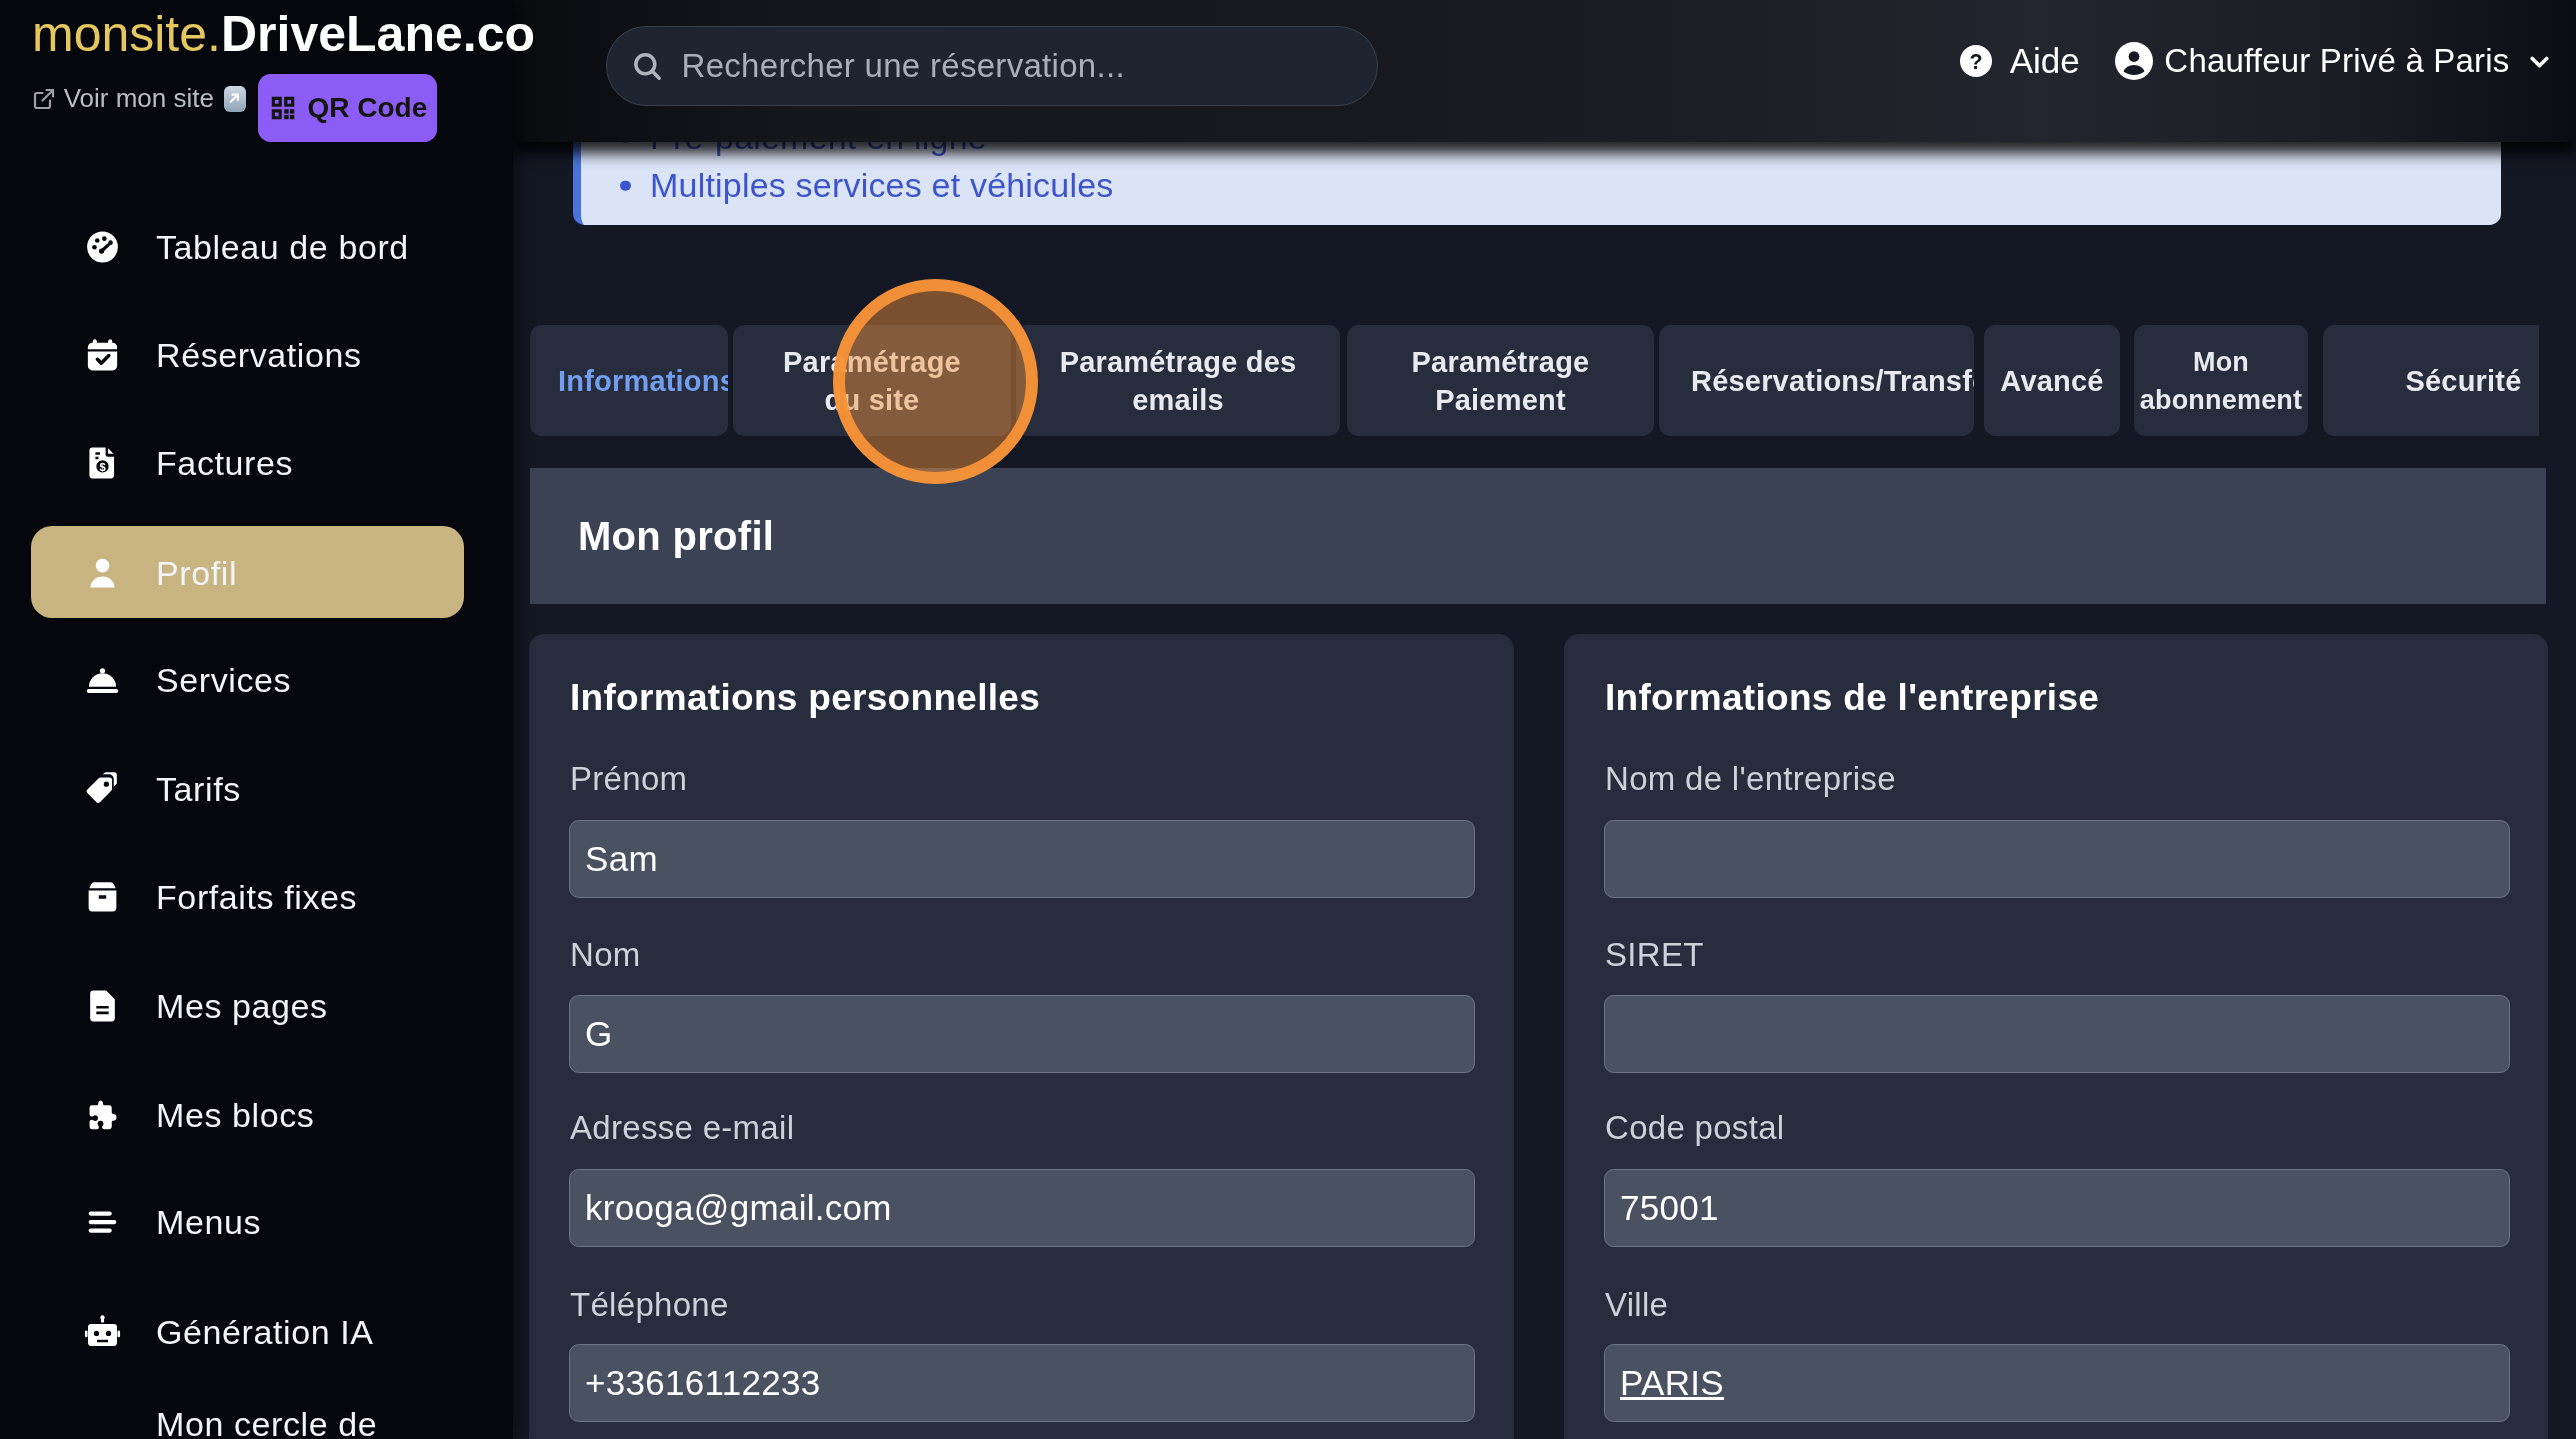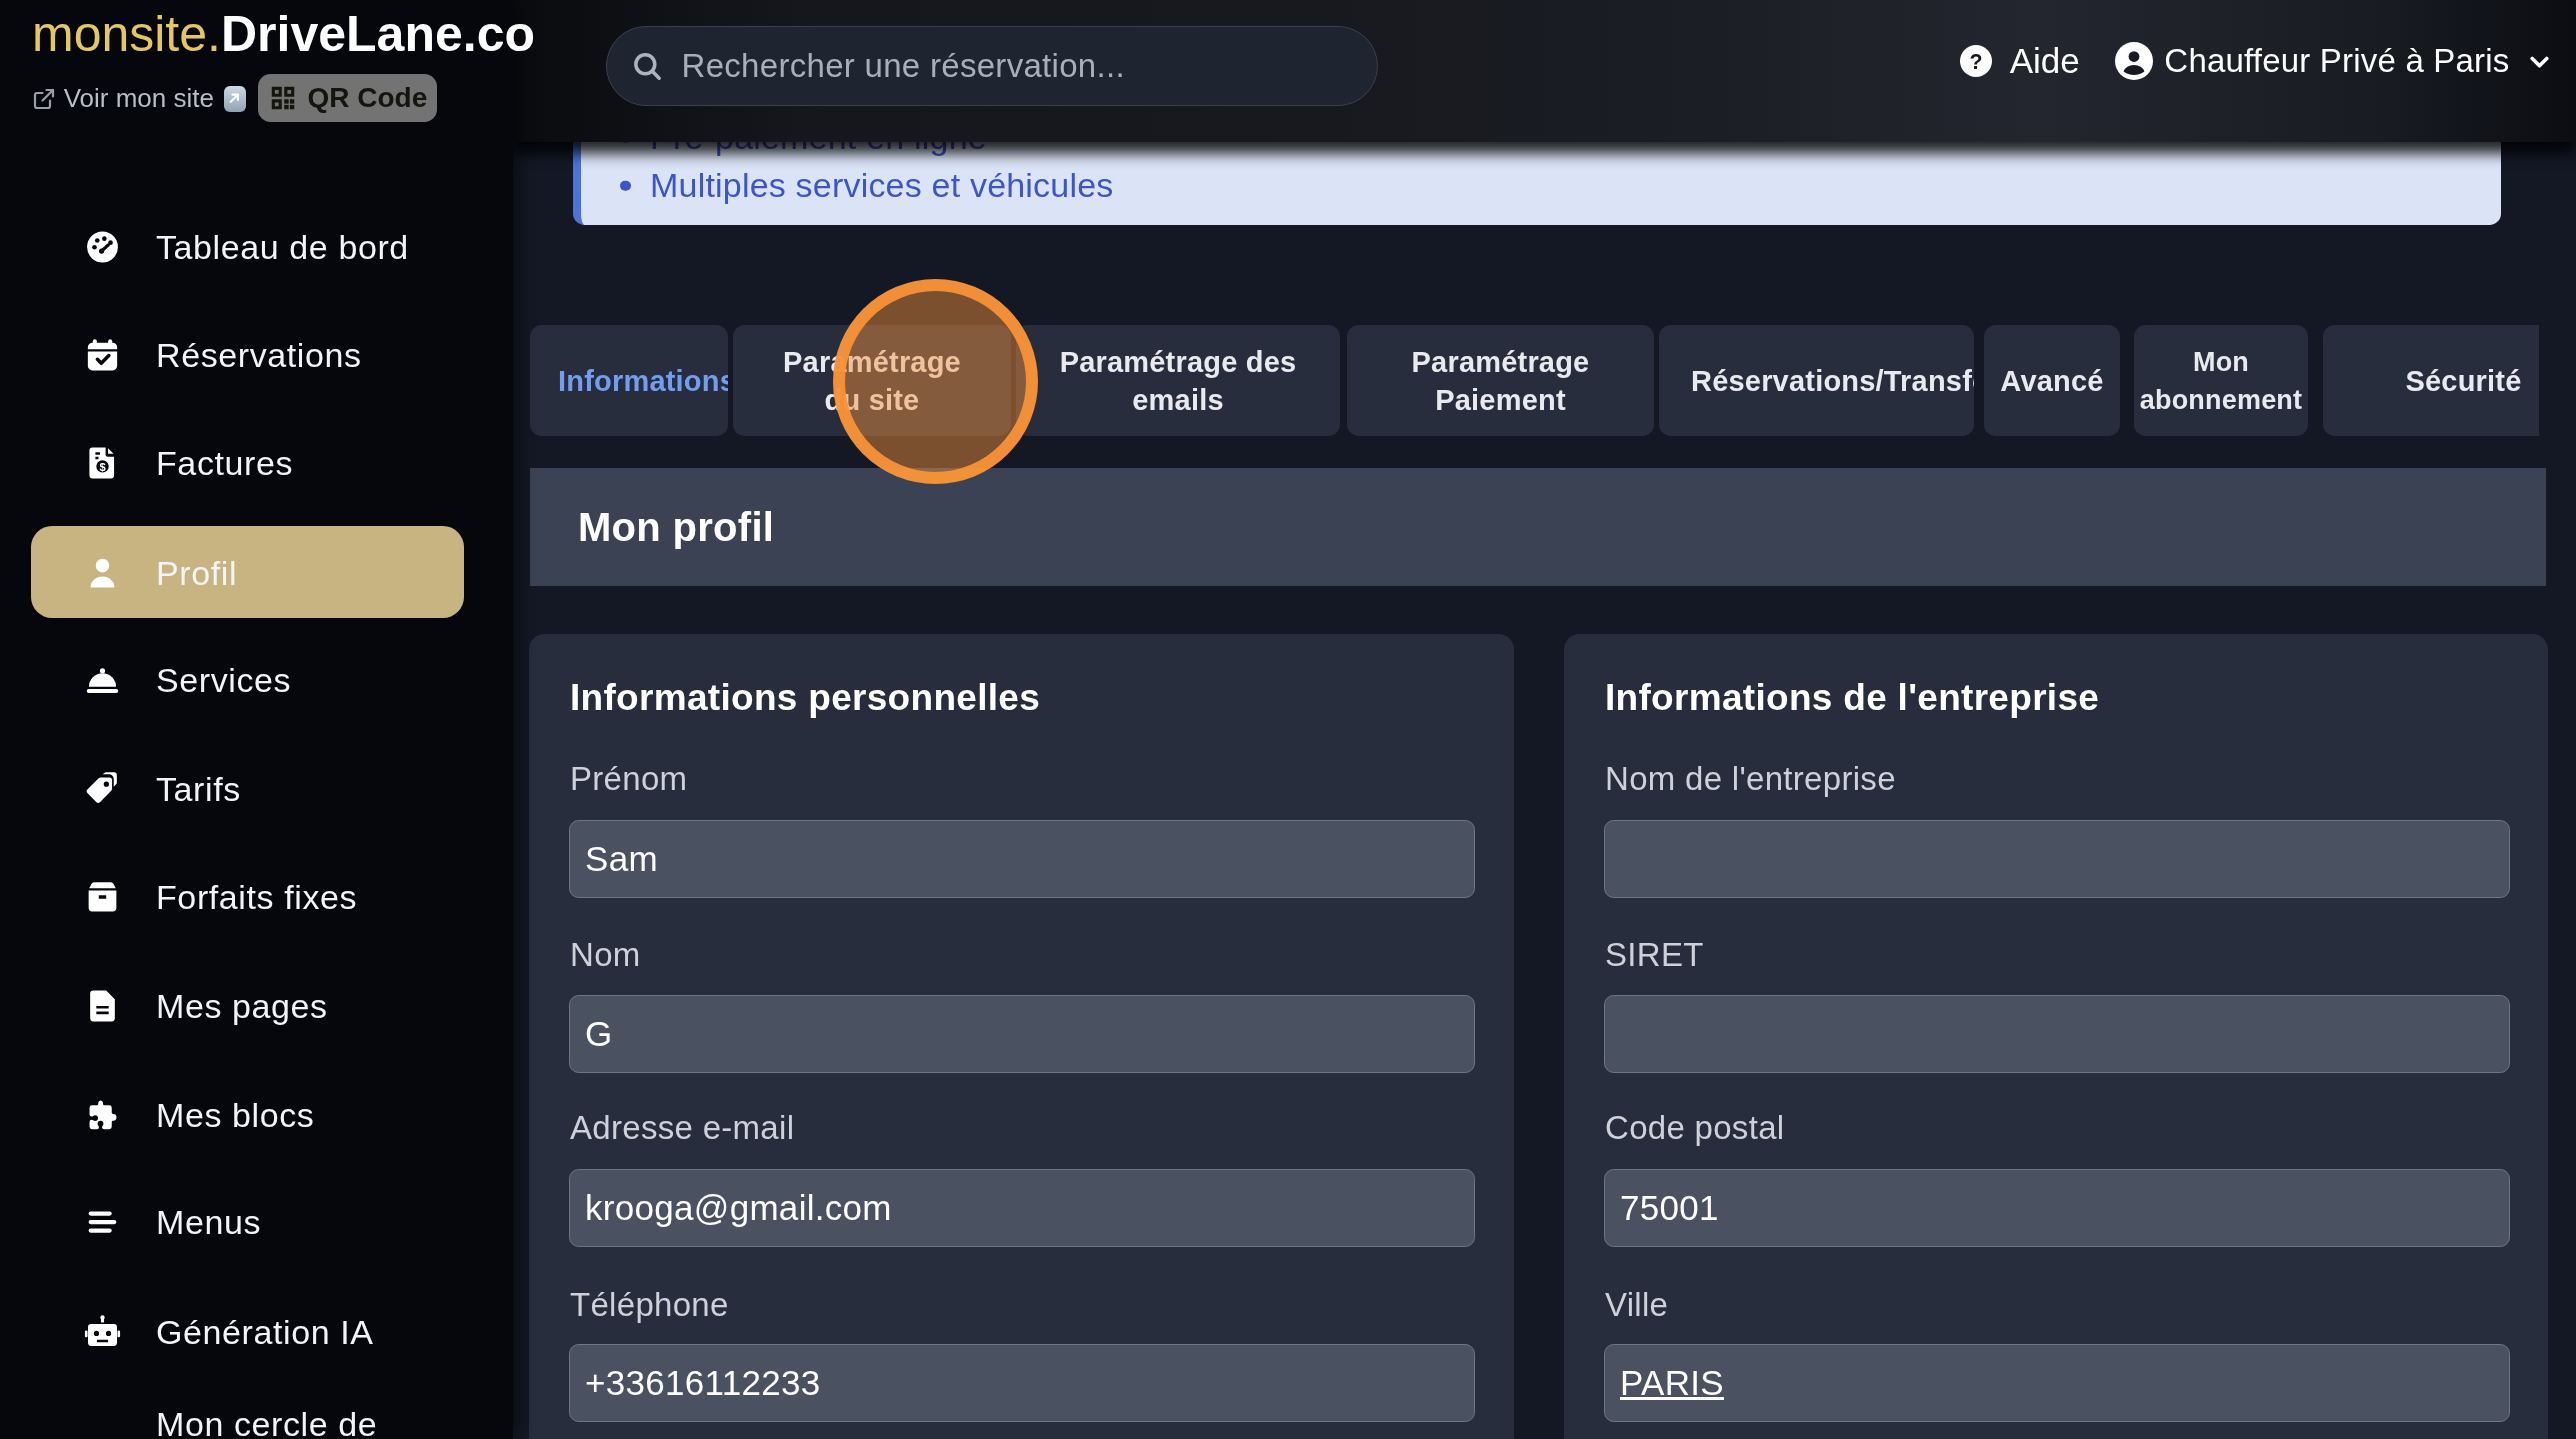--- a/index.html
+++ b/index.html
@@ -10,21 +10,21 @@
 
   
   #sidebar { left:0; top:0; width:513px; height:1440px; background:#05070c; z-index:55; box-shadow:9.7px 0 15.5px -3.9px rgba(0,0,0,0.5); }
   #logo { left:32px; top:4.8px; font-size:50px; letter-spacing:0px; white-space:nowrap; }
   #logo .gold { color:#e5c75f; font-weight:500; }
   #logo .white { color:#ffffff; font-weight:700; }
   #voirrow { left:32px; top:85px; height:27px; display:flex; align-items:center; }
   #voirtext { color:#b9bdc4; font-size:26px; margin-left:7.7px; }
   #voirbadge { width:22px; height:26px; margin-left:9.7px; border-radius:5.8px;
     background:linear-gradient(180deg,#cdd8e2,#8fa3b6); display:flex; align-items:center; justify-content:center; }
-  #qrbtn { left:258px; top:74px; width:179px; height:48px; background:#737373; border-radius:12.6px;
+  #qrbtn { left:258px; top:74px; width:179px; height:68px; background:#8b5cf6; border-radius:12.6px;
     display:flex; align-items:center; justify-content:center; gap:9.7px; }
   #qrbtn span { color:#15150f; font-size:28px; font-weight:700; letter-spacing:0px; }
 
   .navitem { left:0; width:513px; height:108px; }
   .navicon { position:absolute; left:84px; top:50%; transform:translateY(-50%); width:37px; height:37px; }
   .navtext { position:absolute; left:156px; top:50%; transform:translateY(-50%); color:#f2f4f7;
     font-size:34px; font-weight:500; letter-spacing:0.6px; white-space:nowrap; }
   #active-pill { left:31px; top:526px; width:433px; height:92px; border-radius:21px; background:#c7b480; z-index:0; }
 
   
@@ -48,21 +48,21 @@
 
   
   #tabs { left:530px; top:325px; width:2009px; height:115px; overflow:hidden; z-index:10; }
   .tab { position:absolute; top:0; height:111px; background:#272d3c; border-radius:11.6px;
     display:flex; align-items:center; justify-content:center; text-align:center;
     color:#e8eaef; font-size:29px; font-weight:700; line-height:38px; letter-spacing:0.2px; }
   .tab.active { color:#739ef0; }
   .tab.left { justify-content:flex-start; text-align:left; white-space:nowrap; overflow:hidden; }
 
   
-  #band { left:530px; top:468px; width:2016px; height:118px; background:#3b4253; z-index:5; }
+  #band { left:530px; top:468px; width:2016px; height:136px; background:#3b4253; z-index:5; }
   #band h1 { position:absolute; left:48px; top:50%; transform:translateY(-50%); color:#ffffff;
     font-size:40px; font-weight:700; letter-spacing:0.3px; }
 
   
   .card { top:634px; height:871px; background:#272d3c; border-radius:15.5px; z-index:5; }
   #card1 { left:529px; width:985px; }
   #card2 { left:1564px; width:984px; }
   .card h2 { position:absolute; left:41px; top:678px; color:#ffffff; font-size:37px; font-weight:700; letter-spacing:0.3px; }
   .flabel { position:absolute; left:41px; color:#ccd1da; font-size:33px; letter-spacing:0.3px; }
   .finput { position:absolute; left:40px; width:906px; height:78px; border-radius:9.7px;

